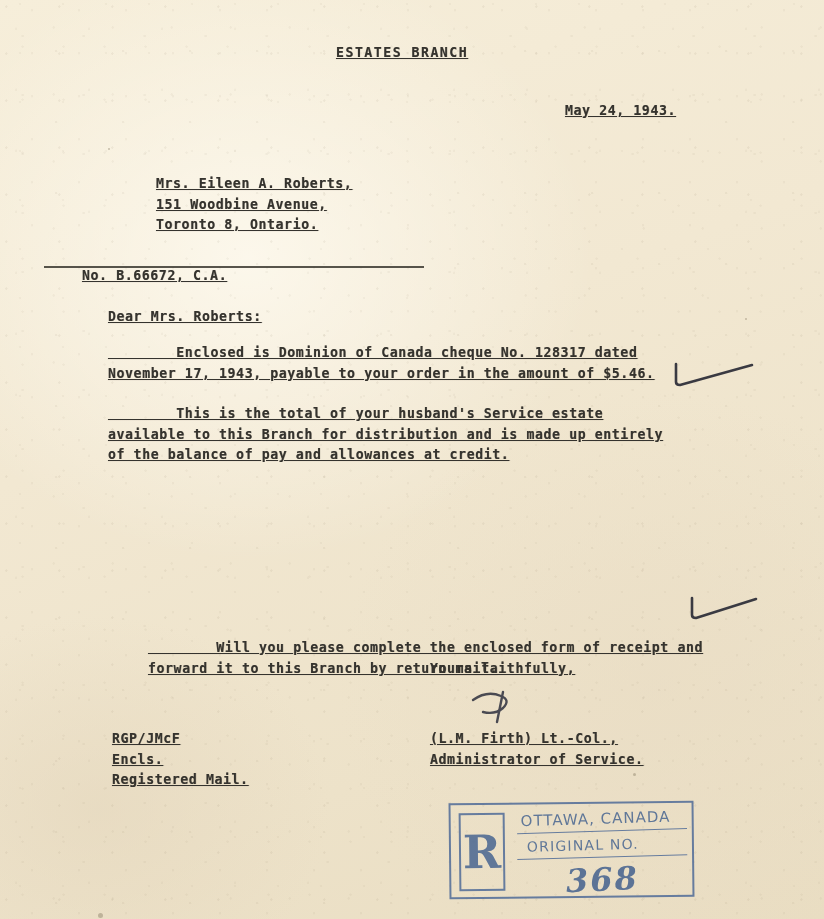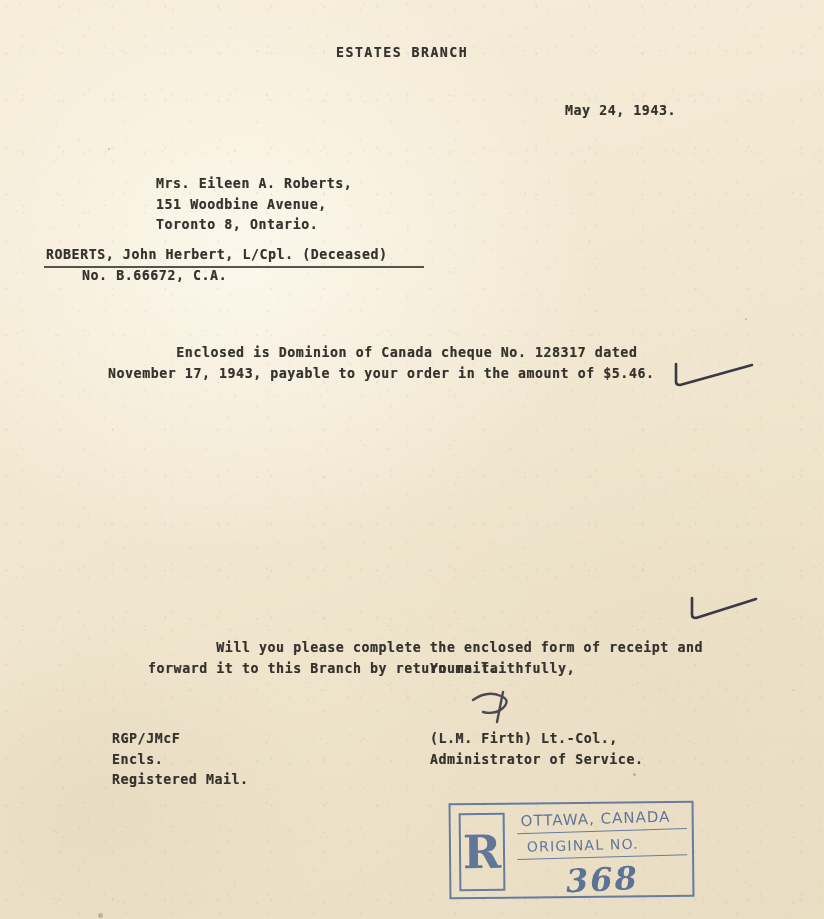--- a/index.html
+++ b/index.html
@@ -51,20 +51,21 @@
     font-family: "DejaVu Sans Mono", "Liberation Mono", monospace;
     font-size: 13.2px;
     letter-spacing: .6px;
     line-height: 20.5px;
     white-space: pre;
     color: #35332e;
     font-weight: 700;
     text-shadow:
       0.35px 0 0 rgba(45,43,38,.35),
       -0.3px 0.2px 0 rgba(60,56,48,.22);
+    text-decoration: underline;
   }
 
   
   #heading       { left: 336px; top:  43px; letter-spacing: 1.5px; }
   #date-line     { left: 565px; top: 101px; }
 
   #address-block { left: 108px; top: 174px; margin-left: 48px; }
   #subject-name  { left:  46px; top: 245px; }
   #subject-under {
     position: absolute;
@@ -176,28 +177,31 @@
   <div class="speck" style="left:745px; top:318px; width:2px; height:2px;"></div>
 
   <div class="typed" id="heading">ESTATES BRANCH</div>
 
   <div class="typed" id="date-line">May 24, 1943.</div>
 
   <div class="typed" id="address-block">Mrs. Eileen A. Roberts,
 151 Woodbine Avenue,
 Toronto 8, Ontario.</div>
 
-  <div class="typed" id="subject-name">ROBERTS, John Herbert, L/Cpl. (Deceased)</div>
   <div id="subject-under"></div>
   <div class="typed" id="subject-no">No. B.66672, C.A.</div>
 
+  <div class="typed" id="salutation">Dear Mrs. Roberts:</div>
 
   <div class="typed" id="para-1">        Enclosed is Dominion of Canada cheque No. 128317 dated
 November 17, 1943, payable to your order in the amount of $5.46.</div>
 
+  <div class="typed" id="para-2">        This is the total of your husband's Service estate
+available to this Branch for distribution and is made up entirely
+of the balance of pay and allowances at credit.</div>
 
 
 
   <div class="typed" id="para-5">        Will you please complete the enclosed form of receipt and
 forward it to this Branch by return mail.</div>
 
   <div class="typed" id="closing">Yours faithfully,</div>
 
   <div class="typed" id="sig-name">(L.M. Firth) Lt.-Col.,
 Administrator of Service.</div>

